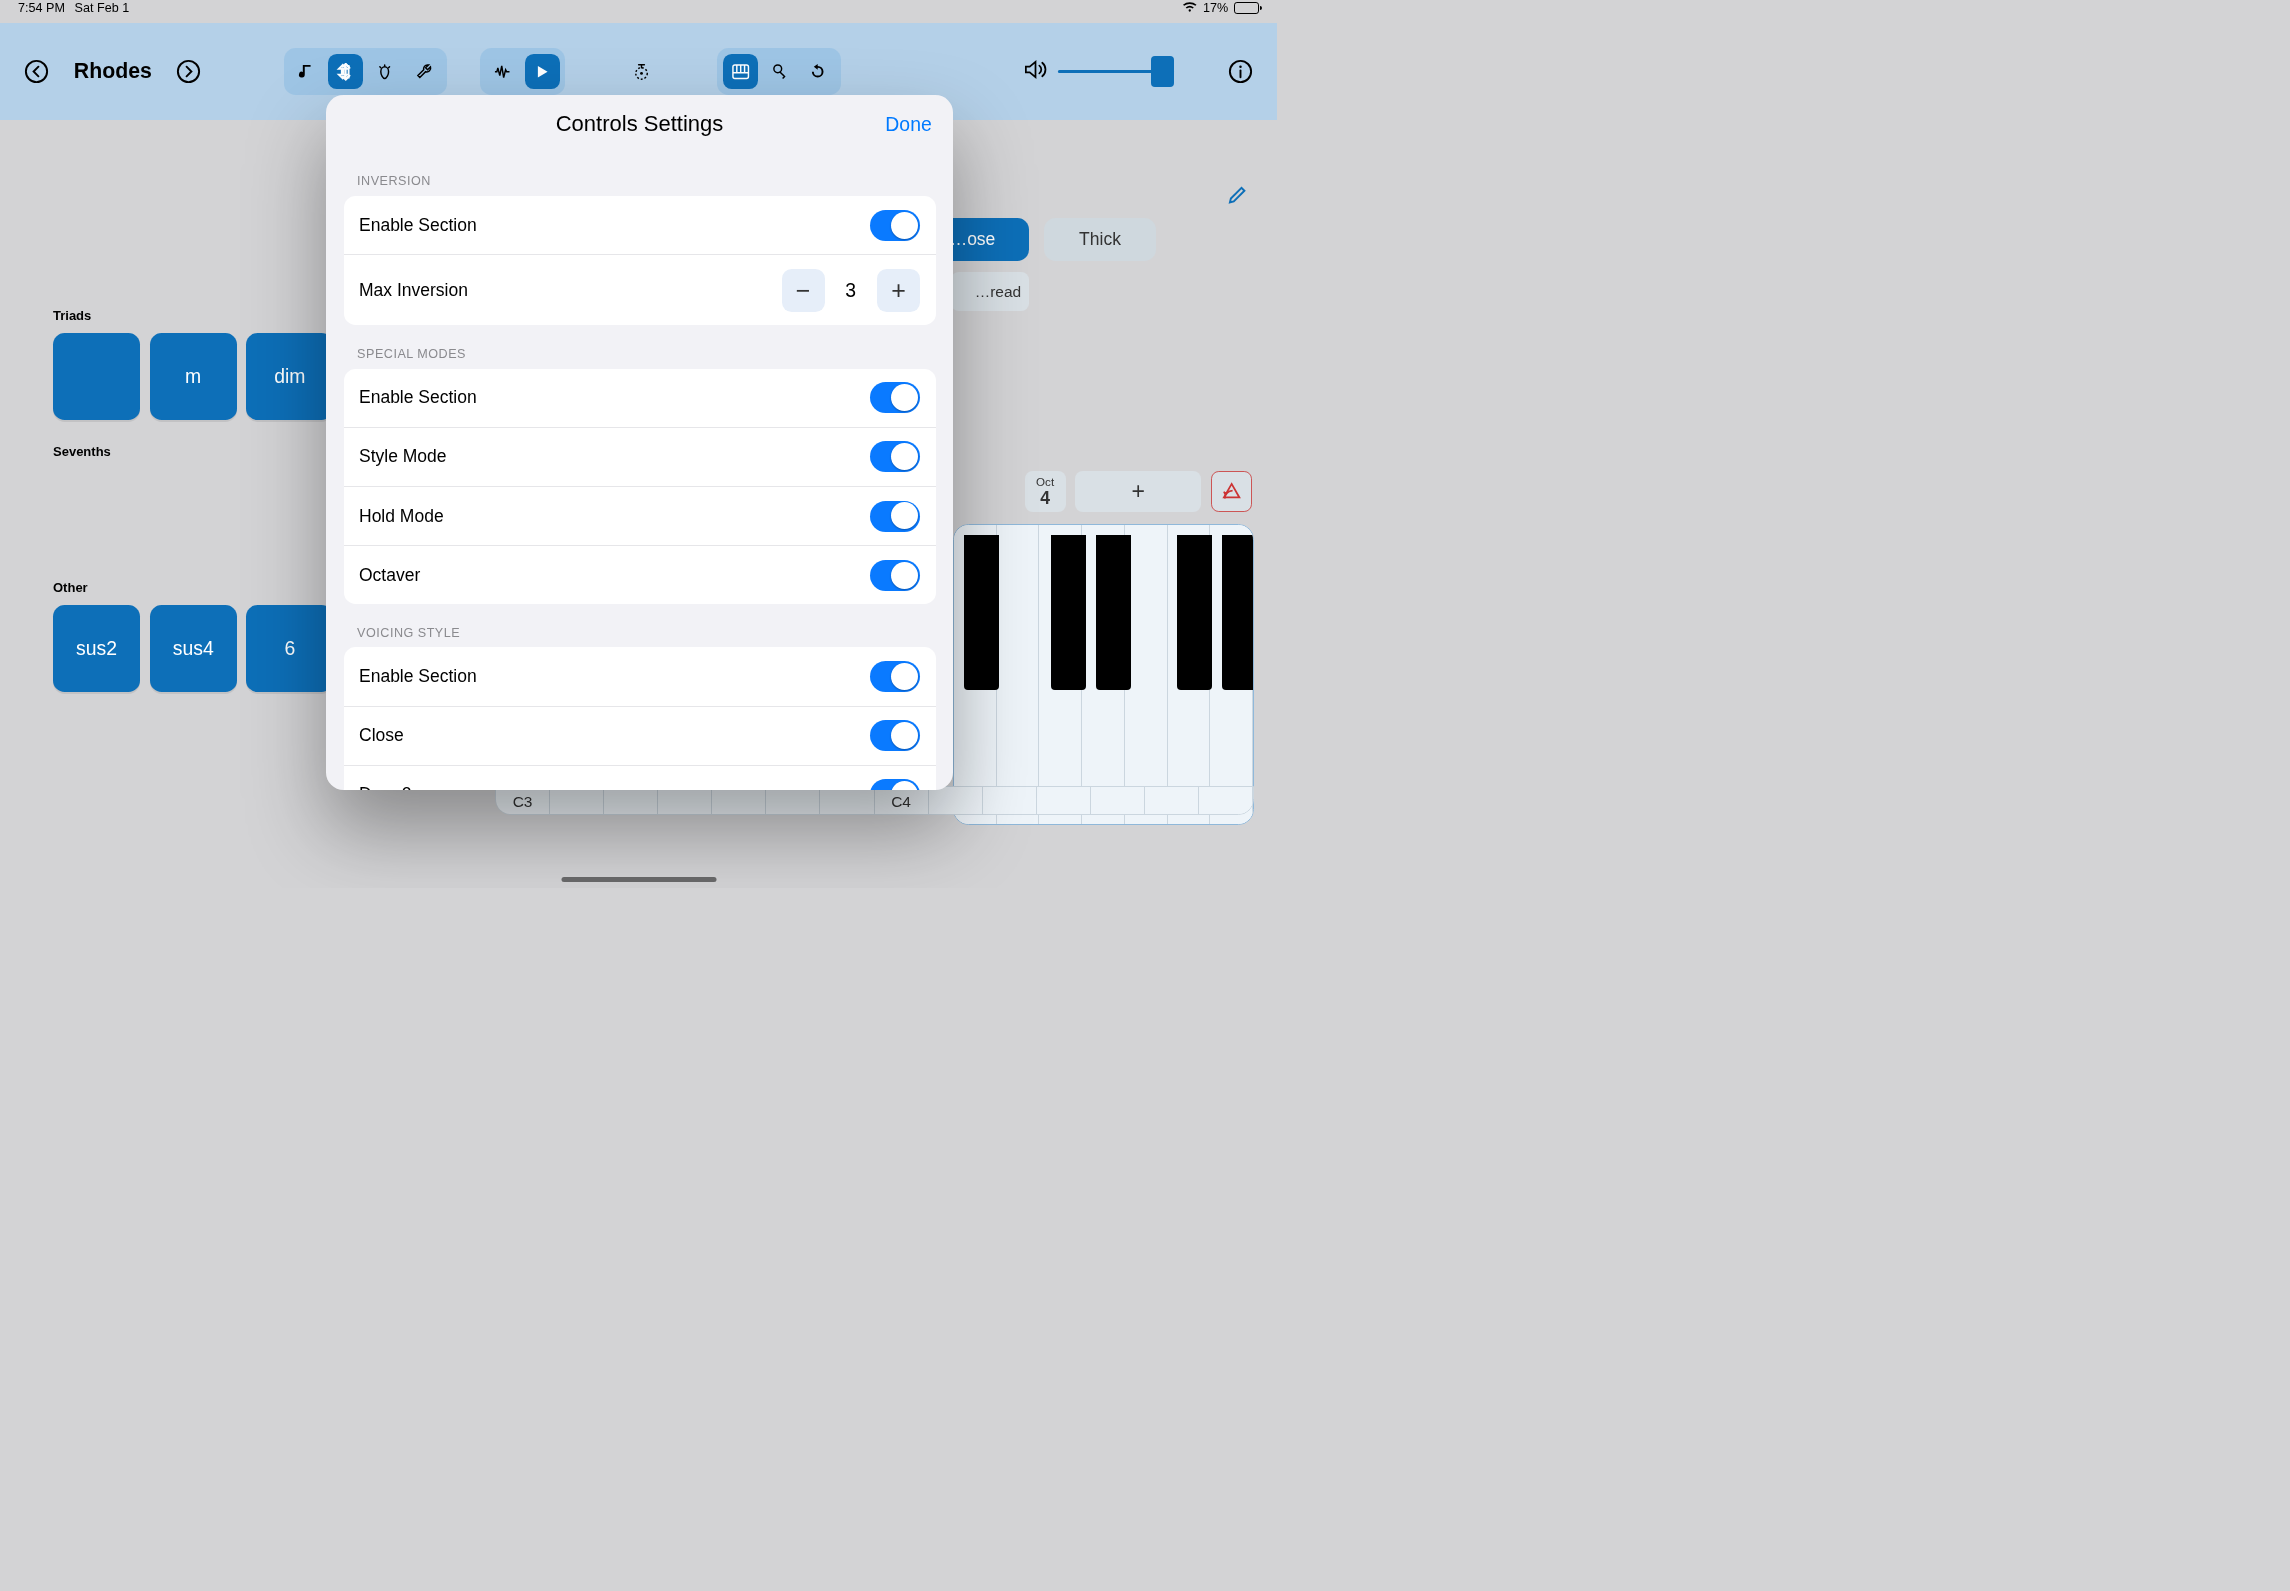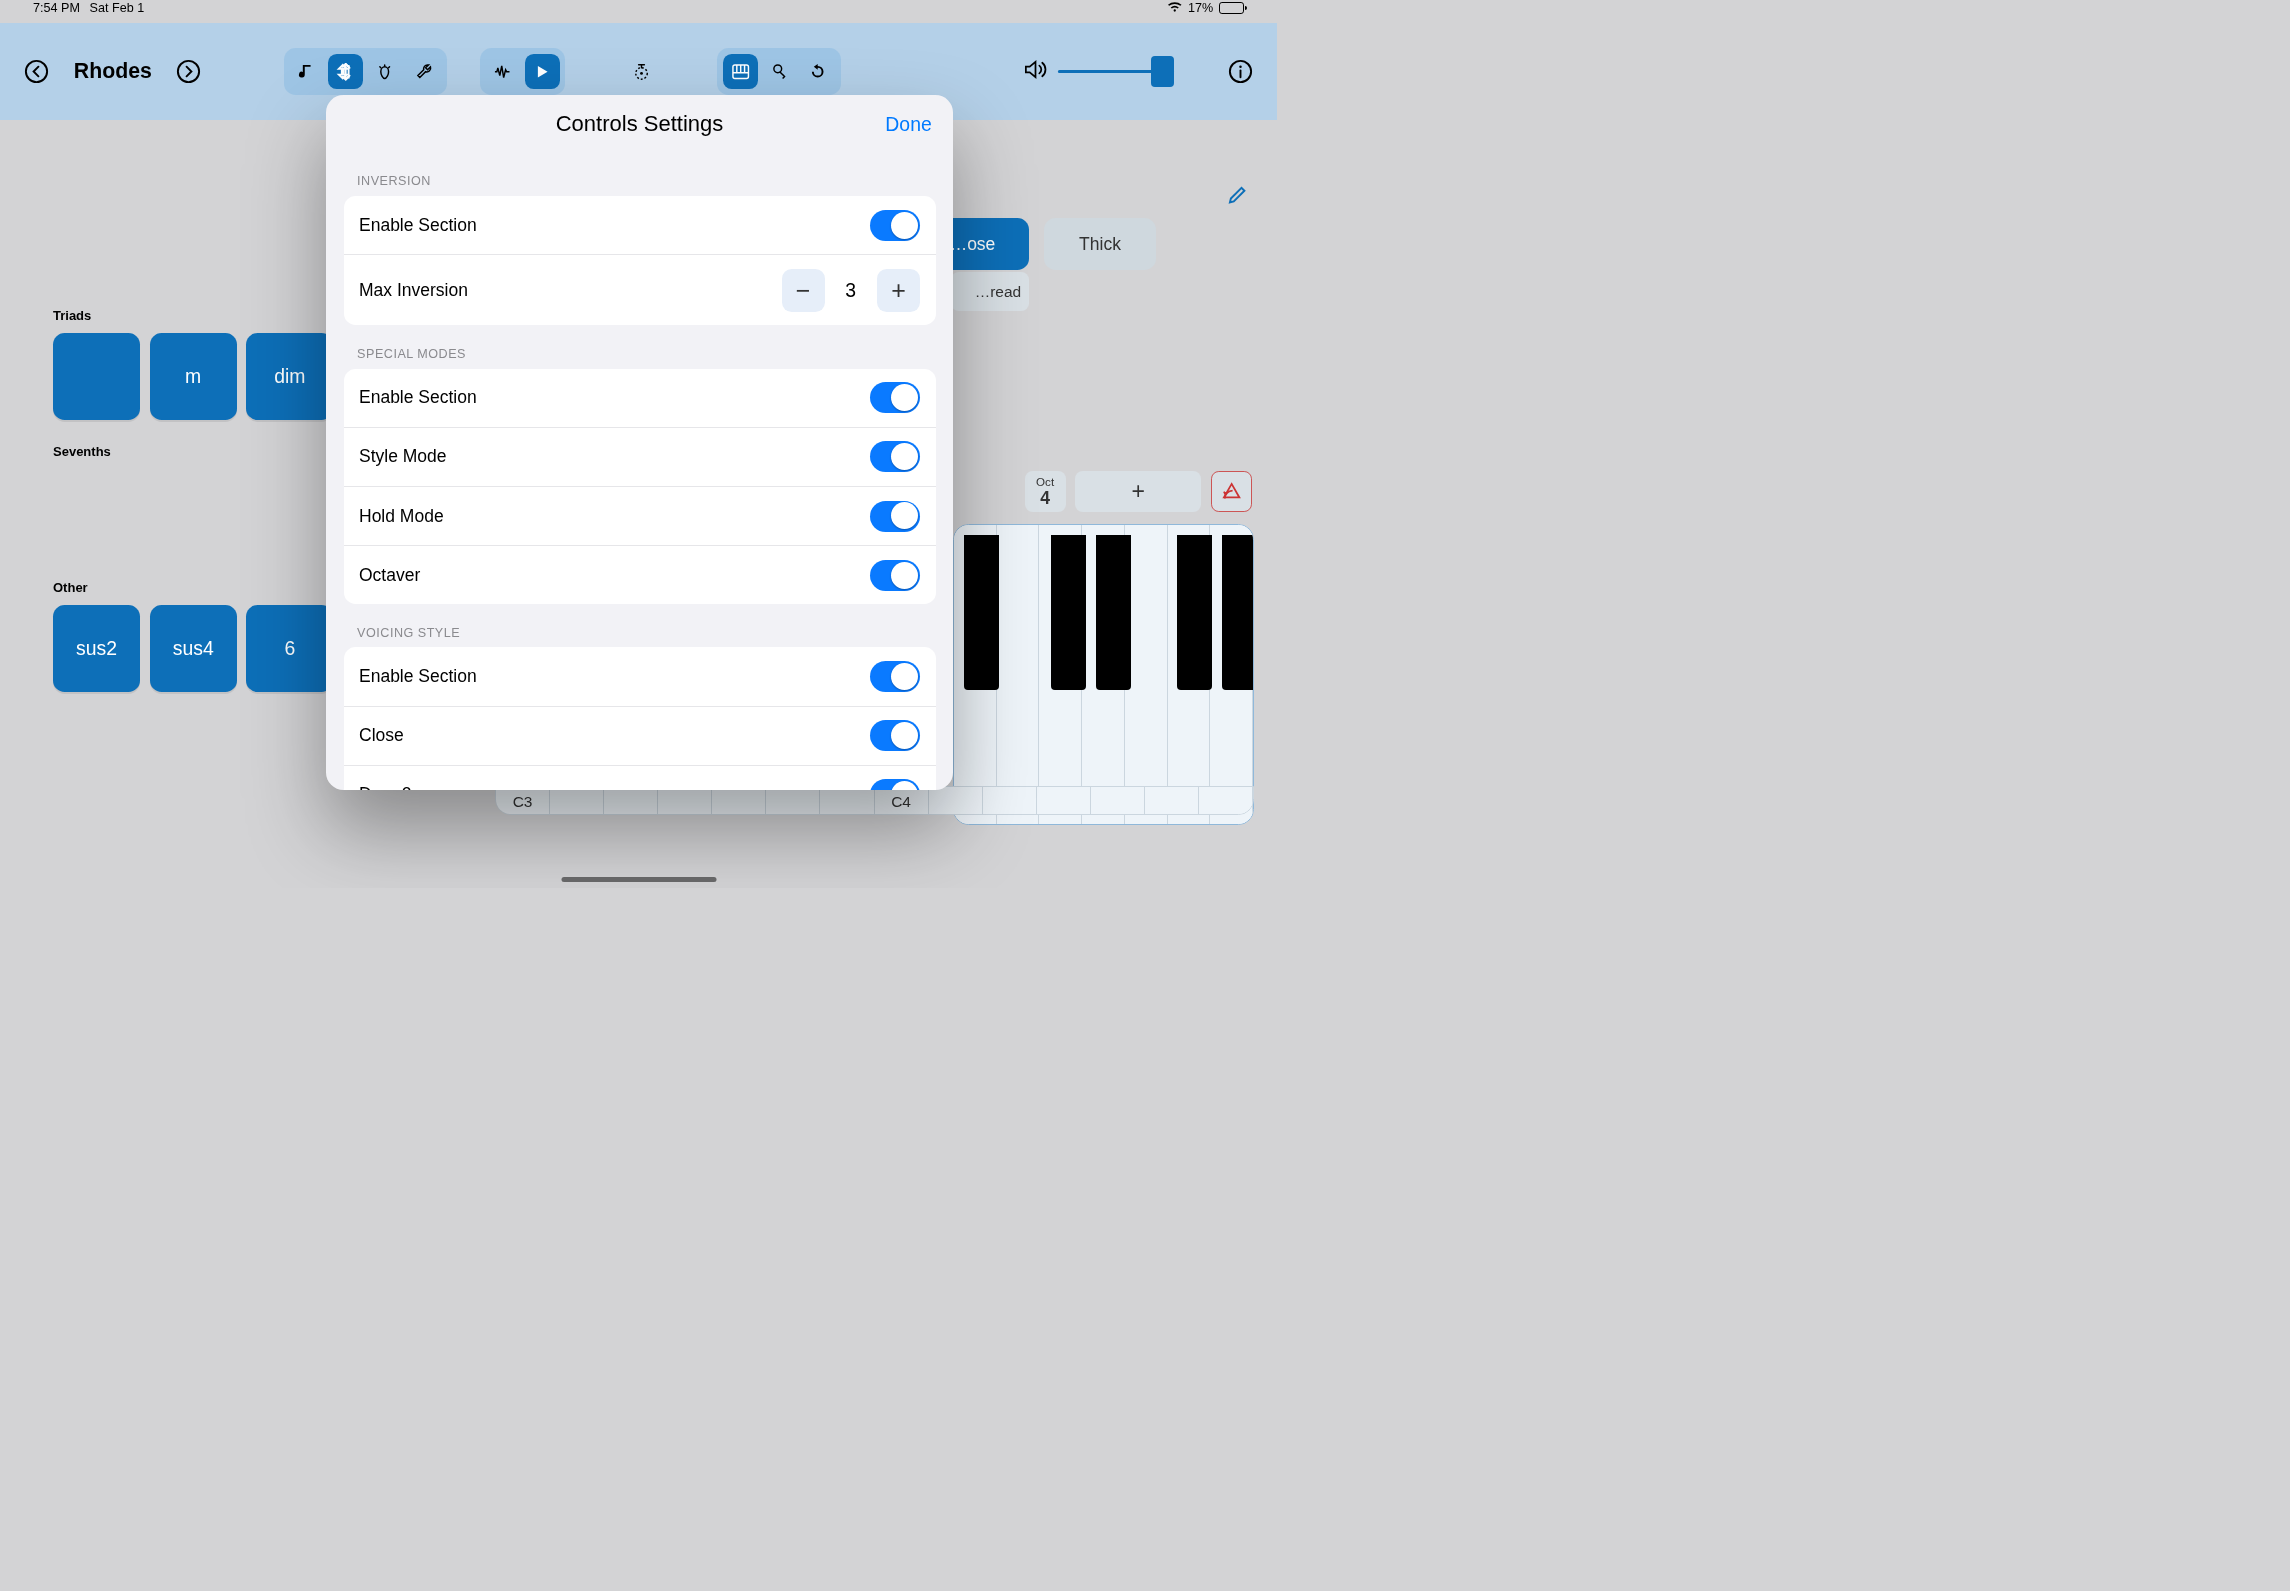--- a/index.html
+++ b/index.html
@@ -1,19 +1,19 @@
 <!DOCTYPE html>
 <html><head>
 <meta charset="utf-8">
 <style>
   * { box-sizing: border-box; margin: 0; padding: 0; font-family: -apple-system, BlinkMacSystemFont, "Segoe UI", Helvetica, Arial, sans-serif; }
   body { width: 1277px; height: 888px; background: #d3d3d5; position: relative; overflow: hidden; }
 
   
-  .statusbar { position: absolute; top: 0; left: 0; right: 0; height: 16px; display: flex; justify-content: space-between; align-items: center; padding: 0 33px; font-size: 12.6px; font-weight: 500; color: #000; }
+  .statusbar { position: absolute; top: 0; left: 0; right: 0; height: 16px; display: flex; justify-content: space-between; align-items: center; padding: 0 18px; font-size: 12.6px; font-weight: 500; color: #000; }
   .statusbar .right { display: flex; gap: 5.8px; align-items: center; }
   .batt { width: 25px; height: 11.6px; border:1.3px solid #000; border-radius:2.9px; position: relative; }
   .batt::after { content:""; position:absolute; right:-3.9px; top:2.9px; width:1.9px; height:3.9px; background:#000; border-radius:0 1.9px 1.9px 0; }
   .batt .fill { background:#000; width:100%; height:100%; border-radius:1px; }
 
   
   .topbar { position:absolute; top:23px; left:0; right:0; height:97px; background:#b4d0e8; display:flex; align-items:center; padding: 0 19.4px; gap:9.7px; }
   .circ-btn { width:35px; height:35px; display:flex; align-items:center; justify-content:center; border-radius:50%; cursor:pointer; }
   .circ-btn svg { width:27px; height:27px; }
   .preset-name { font-size:21.3px; font-weight:600; margin: 0 9.7px; }
@@ -33,21 +33,21 @@
 
   .chips { position:absolute; left:53px; }
   .section-title { font-size:13px; font-weight:600; margin-bottom:9.7px; margin-top:19.4px; }
   .chip-row { display:flex; gap:9.7px; }
   .chip { width:87px; height:87px; background:#0d6fb8; color:#fff; border-radius:11.6px; display:flex; align-items:center; justify-content:center; font-size:19.4px; cursor:pointer; box-shadow: 0 1.9px 0 rgba(0,0,0,.08);}
   .triads { top:289px; }
   .sevenths { top:425px; }
   .other { top:561px; }
 
   .voicing-pills { position:absolute; right:121px; top:218px; display:flex; gap:15.5px; }
-  .pill { width:112px; height:52px; border-radius:11.6px; display:flex; align-items:center; justify-content:center; font-size:17.5px; cursor:pointer; background:#cfd8de; color:#333; }
+  .pill { width:112px; height:43px; border-radius:11.6px; display:flex; align-items:center; justify-content:center; font-size:17.5px; cursor:pointer; background:#cfd8de; color:#333; }
   .pill.sel { background:#0d6fb8; color:#fff; }
   .voicing-list { position:absolute; right:248px; top:272px; display:flex; gap:7.8px; }
   .v-chip { width:78px; height:39px; background:#d9e0e5; border-radius:7.8px; display:flex; align-items:center; justify-content:flex-end; padding-right:7.8px; font-size:15.5px; color:#333; }
 
   .oct-strip { position:absolute; right:25px; top:471px; display:flex; gap:9.7px; align-items:center; }
   .oct-box { width:41px; height:41px; background:#d9e0e5; border-radius:7.8px; display:flex; flex-direction:column; align-items:center; justify-content:center; font-size:11.6px; color:#333; cursor:pointer; }
   .oct-box .b { font-size:17.5px; font-weight:600; }
   .oct-plus { width:126px; height:41px; background:#d9e0e5; border-radius:7.8px; display:flex; align-items:center; justify-content:center; font-size:23px; color:#333; cursor:pointer;}
   .panic { width:41px; height:41px; background:#d9e0e5; border:1px solid #c55; border-radius:7.8px; display:flex; align-items:center; justify-content:center; color:#c33; cursor:pointer; }
 

